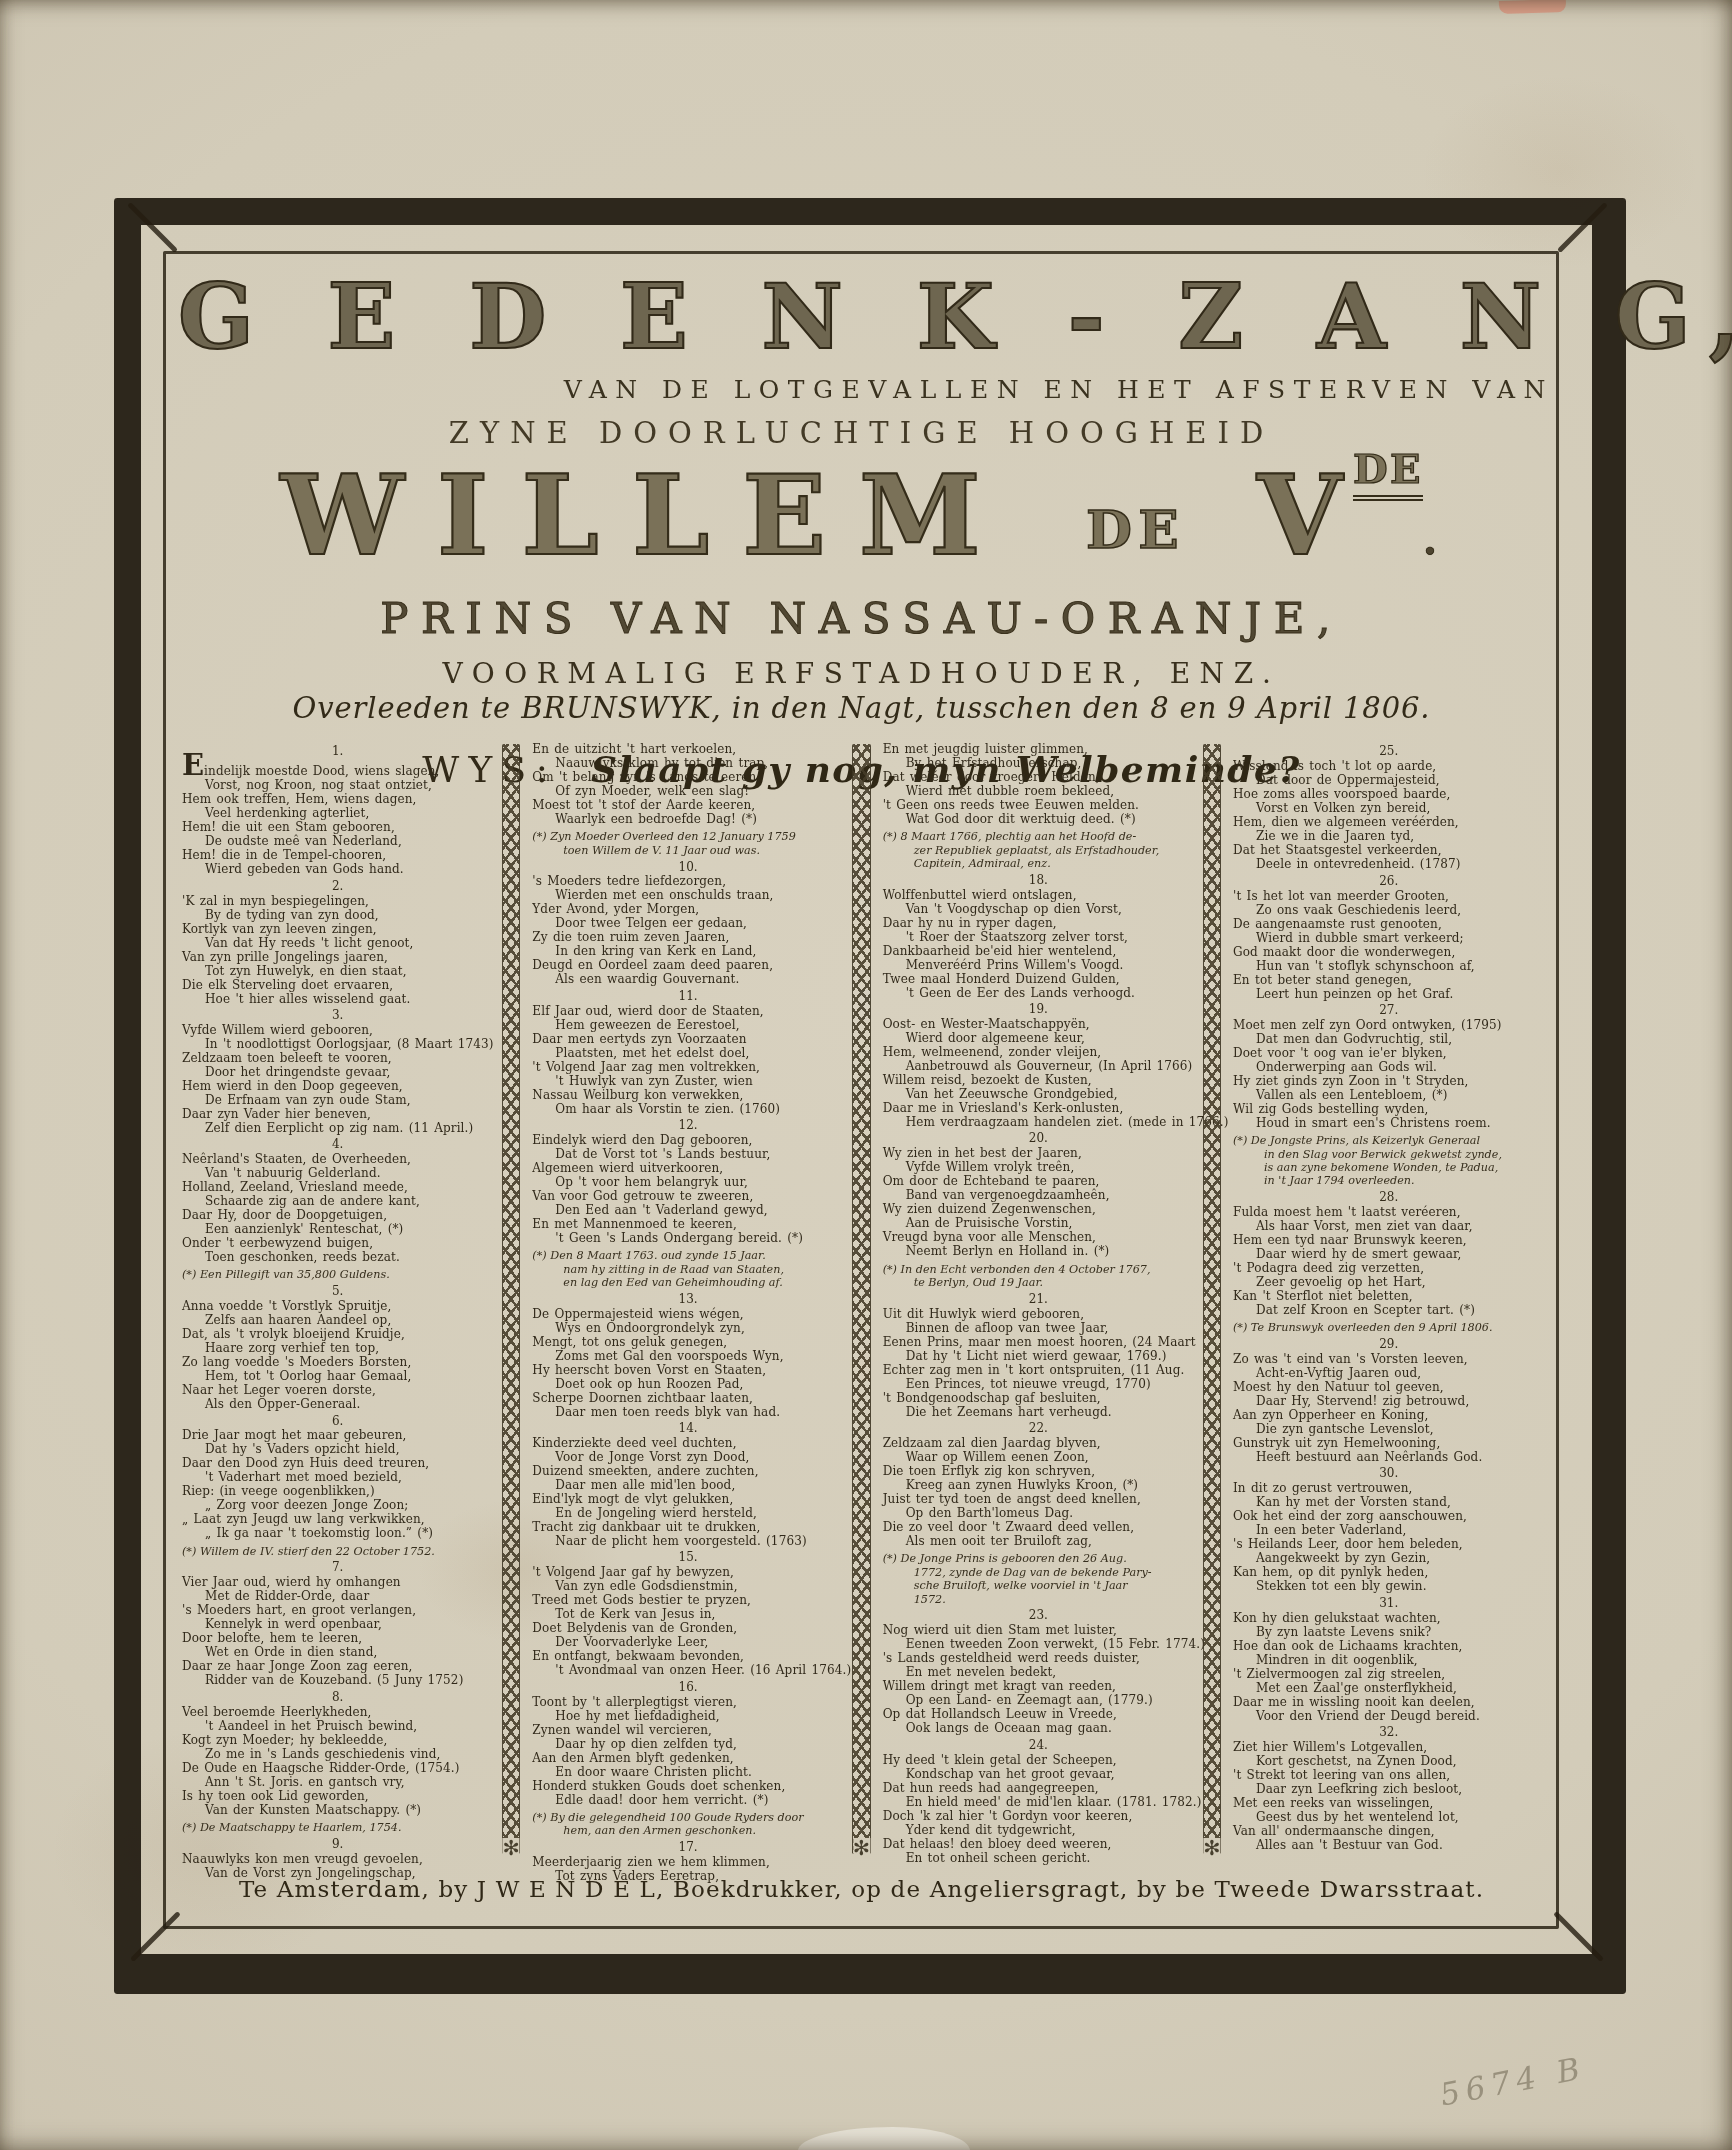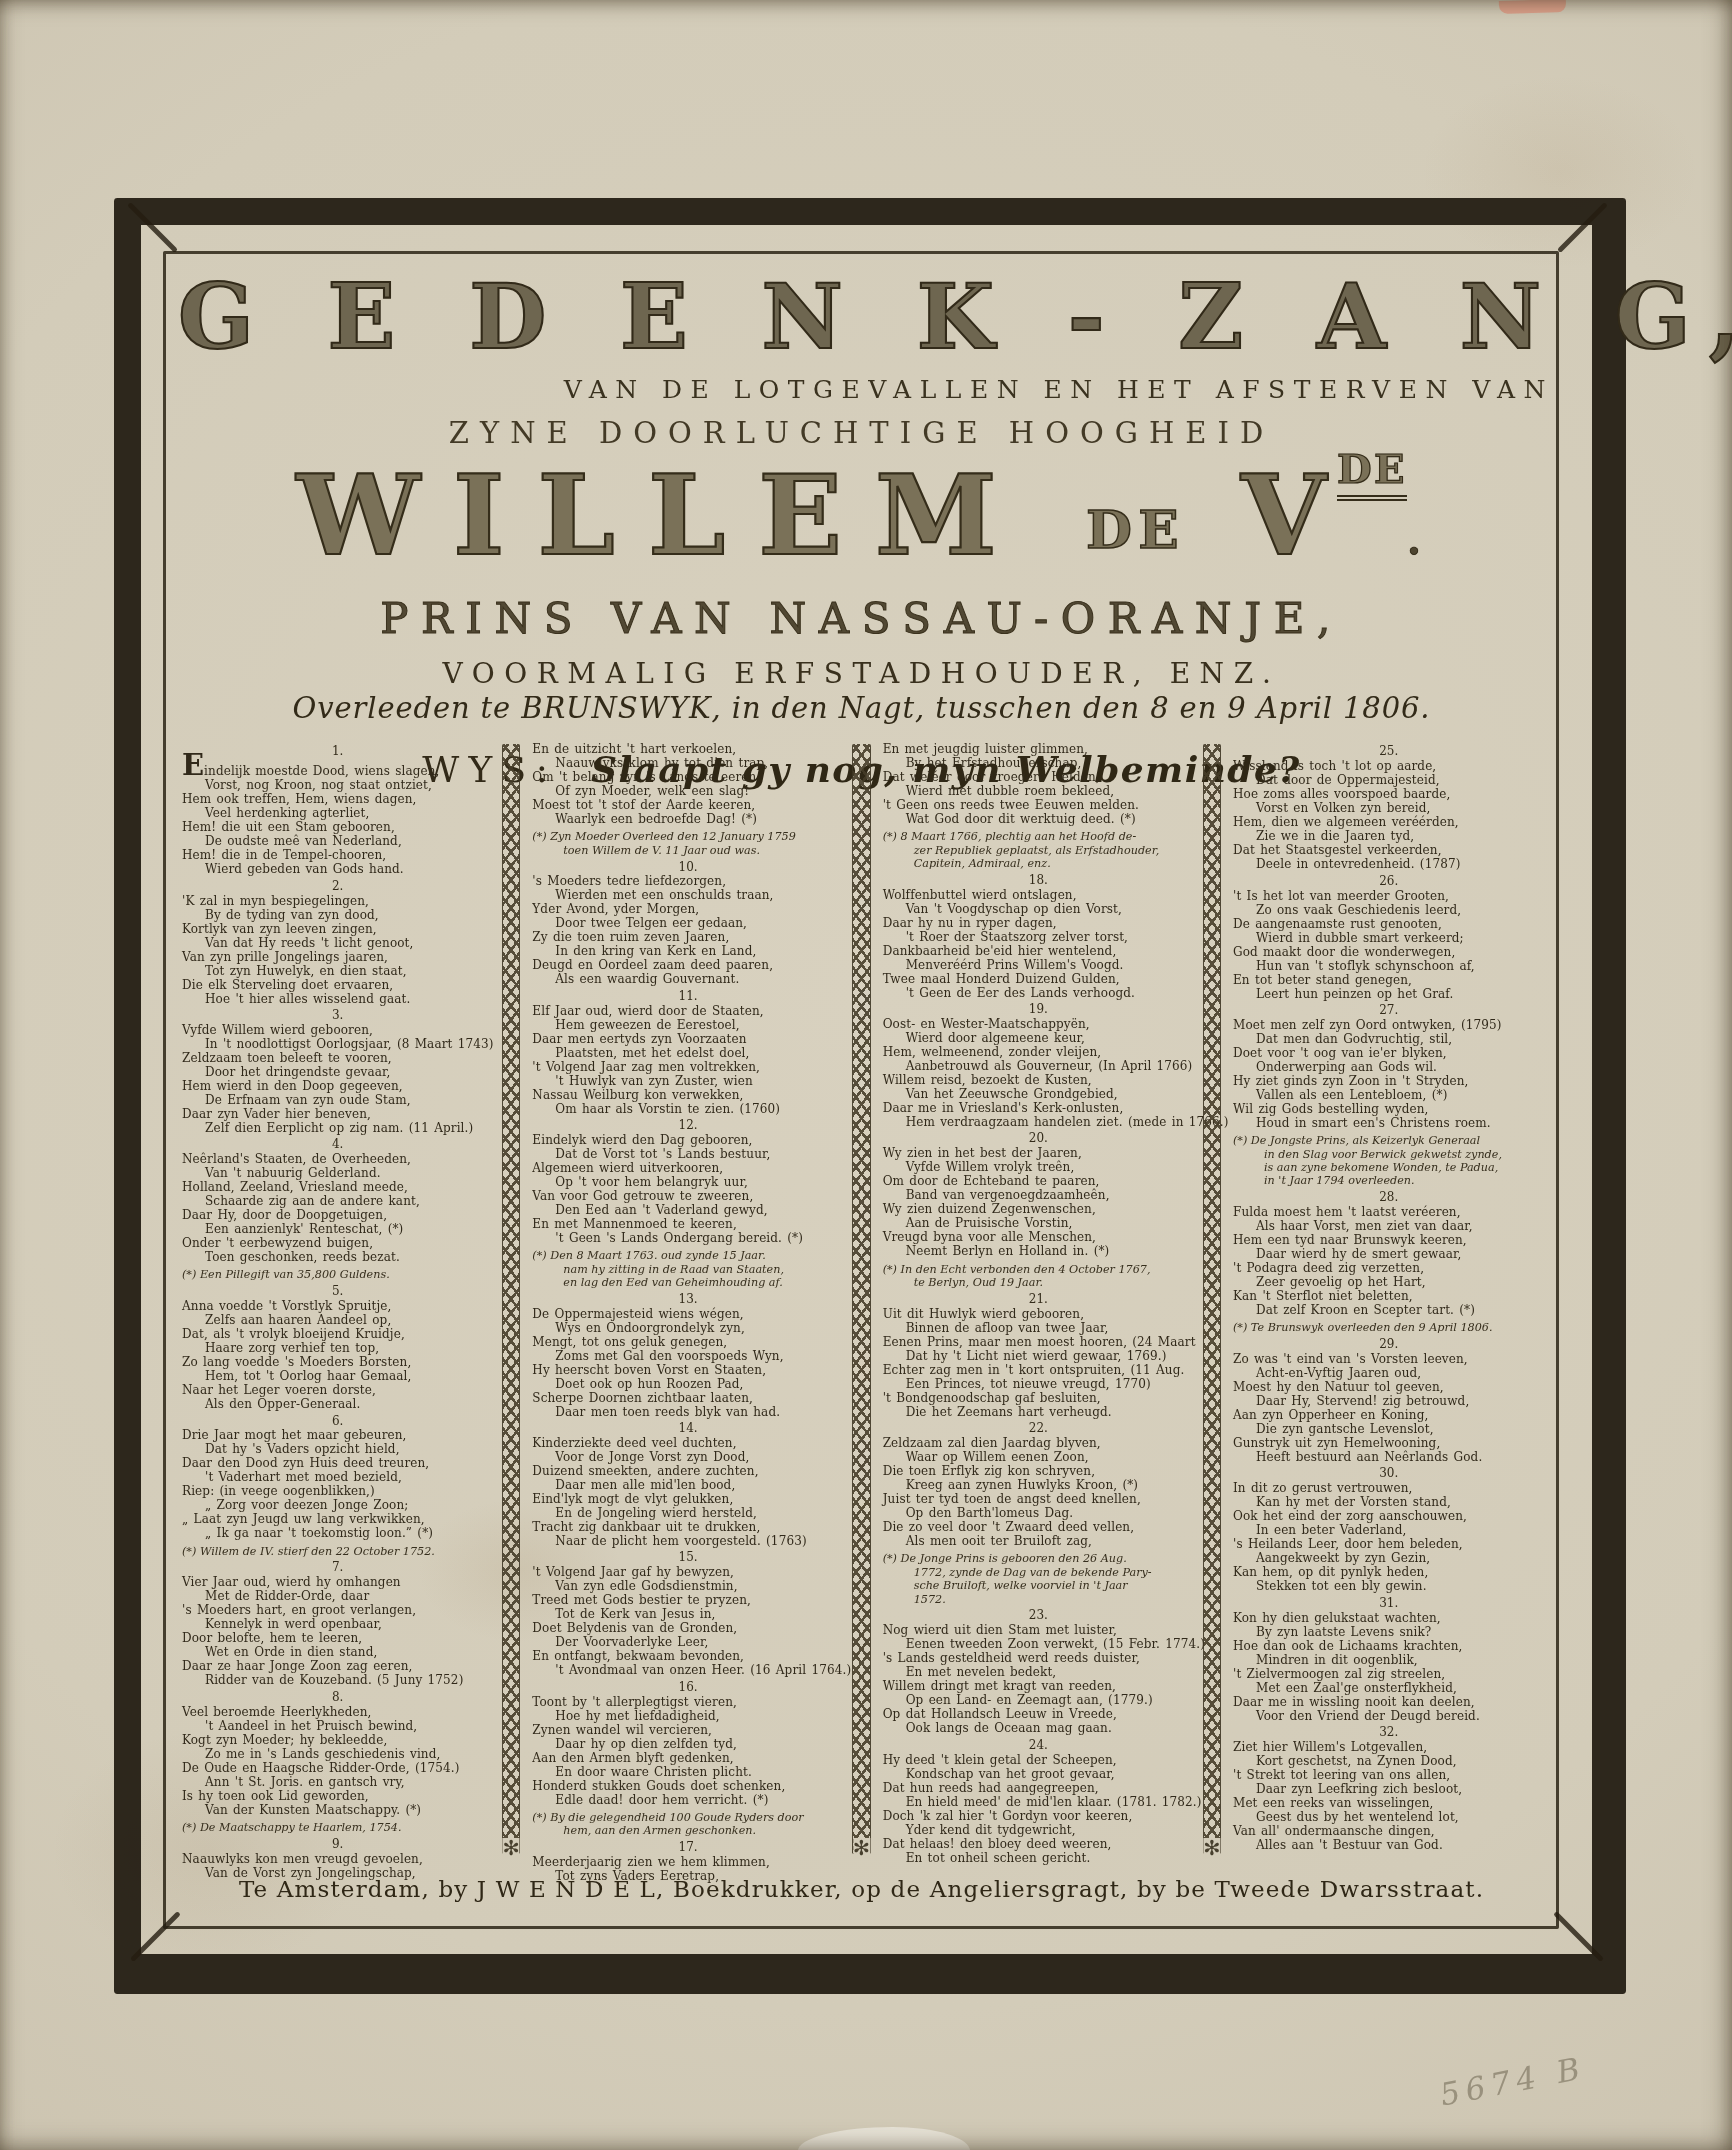--- a/index.html
+++ b/index.html
@@ -44,21 +44,21 @@
   
   .titleblock{position:absolute;left:169px;top:272px;width:1385px;text-align:center;}
   .t-main{
     font-size:89px;line-height:1;letter-spacing:.24em;font-weight:700;
     color:#6e6650;-webkit-text-stroke:2.1px #322a19;text-shadow:0 0 0.9px #322a19;
     white-space:nowrap;margin-left:.1em;
   }
   .t-sub1{margin-top:13.8px;font-size:25px;letter-spacing:.34em;color:#3a321f;white-space:nowrap;text-align:right;}
   .t-sub2{margin-top:12px;font-size:29px;letter-spacing:.38em;color:#433a26;white-space:nowrap;}
   .t-name{
-    margin-top:8.6px;display:flex;justify-content:center;align-items:baseline;gap:56px;
+    margin-top:8.6px;display:flex;justify-content:center;align-items:baseline;gap:72px;
     white-space:nowrap;
   }
   .t-willem,.t-v{
     font-size:110px;line-height:1.05;letter-spacing:.30em;font-weight:700;
     color:#7a7158;-webkit-text-stroke:2.2px #352d1a;text-shadow:0 0 0.9px #352d1a;
   }
   .t-de{
     font-size:53px;letter-spacing:.12em;font-weight:700;position:relative;top:-6.9px;
     color:#7a7158;-webkit-text-stroke:1.5px #352d1a;
   }

